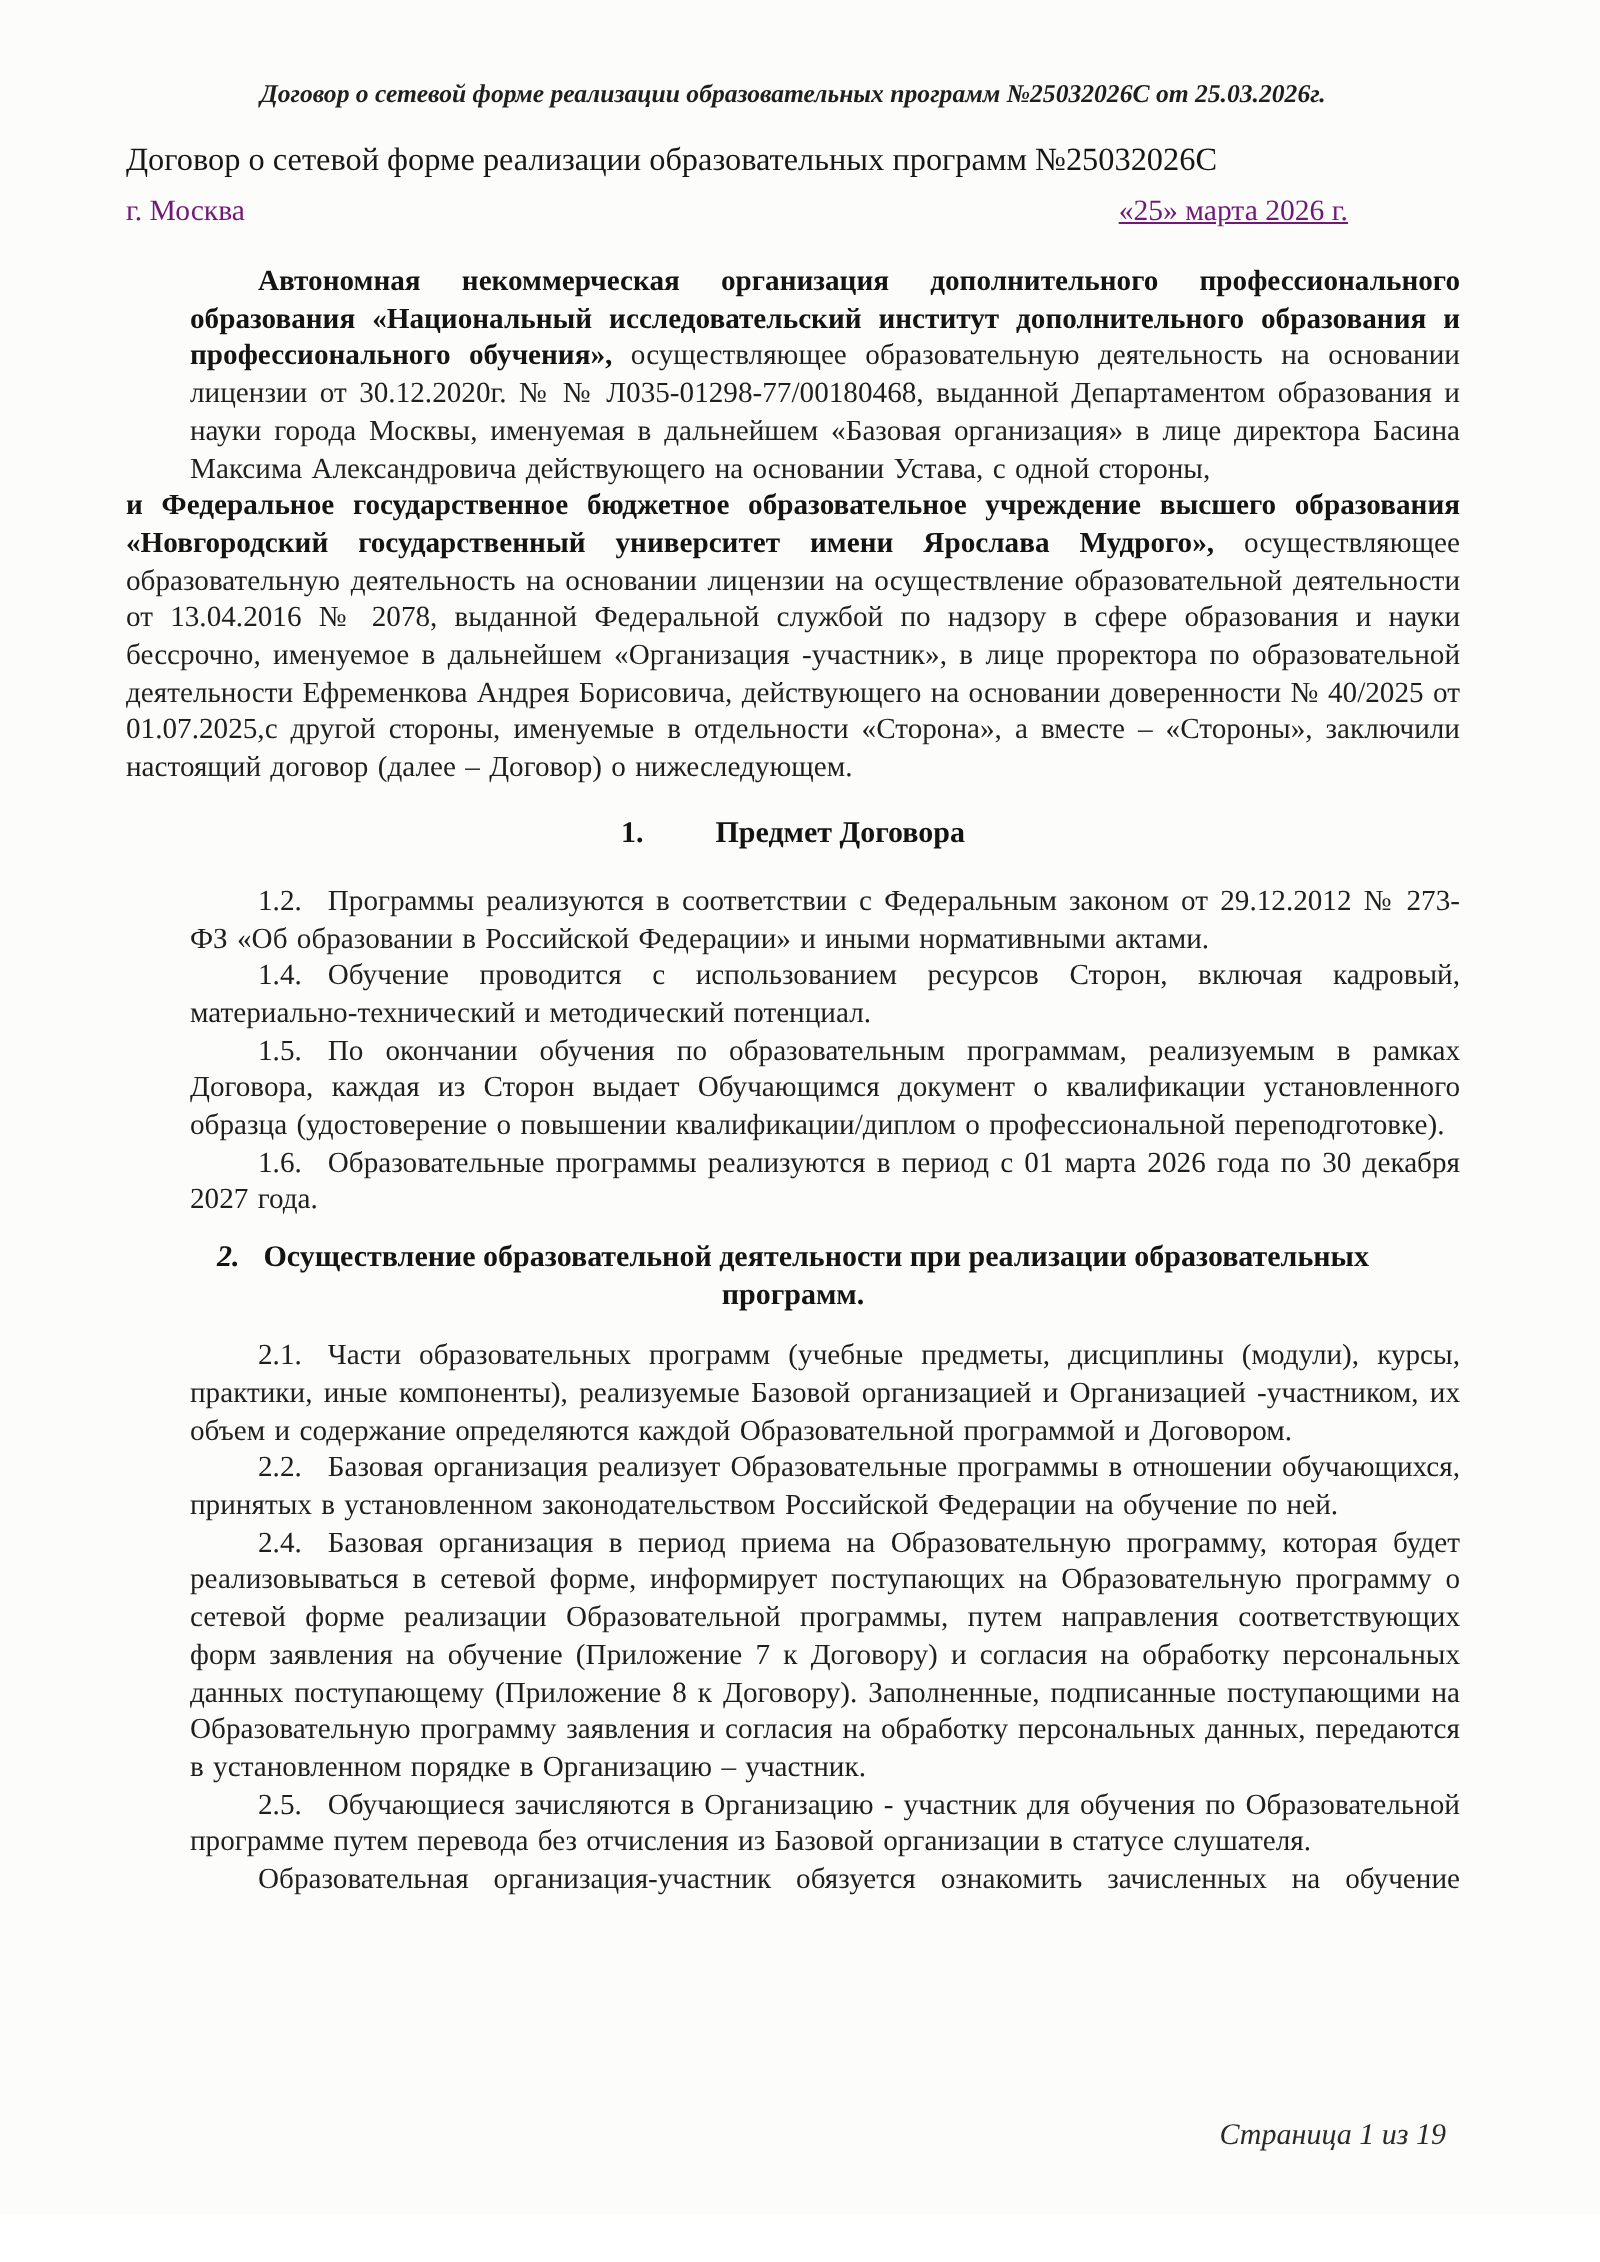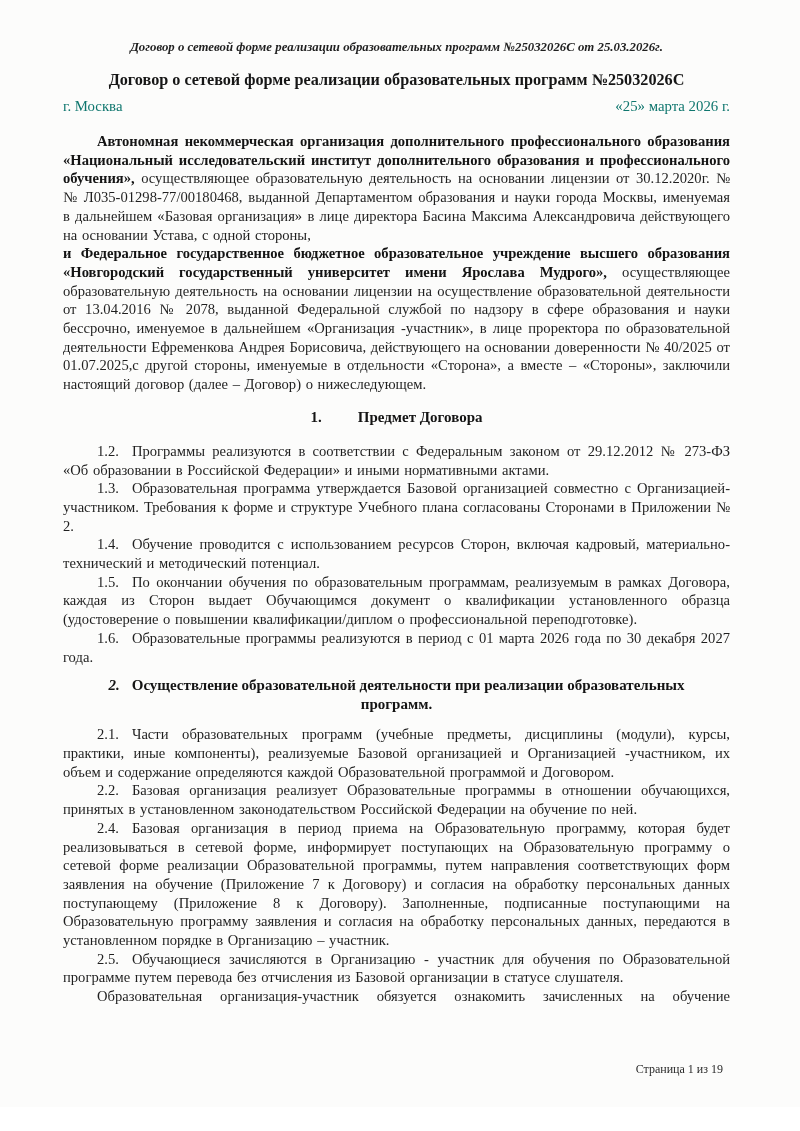--- a/index.html
+++ b/index.html
@@ -19,67 +19,69 @@
   }
   .running-header{
     font-style:italic;
     font-weight:bold;
     font-size:12.8px;
     text-align:center;
     color:#1f1f1f;
     margin-bottom:0;
   }
   .doc-title{
-    font-weight:bold;
+    font-weight:normal;
     font-size:16.2px;
     line-height:20px;
-    text-align:center;
     color:#161616;
     margin:15px 0 0 0;
   }
   .place-date{
     display:flex;
     justify-content:space-between;
     align-items:baseline;
     font-size:14.8px;
     margin-top:8px;
-    color:#0f766e;
+    color:#701a75;
   }
   .place-date .date{
+    margin-right:56px;
+    text-decoration:underline;
   }
   .para{
     font-size:14.6px;
     line-height:18.7px;
     text-align:justify;
     margin:0;
     color:#1f1f1f;
     word-spacing:1px;
   }
   .para b{color:#141414;}
   .first-para{margin-top:17px;}
-  .indent{text-indent:34px;}
+  .indent{text-indent:34px;margin-left:32px;}
   .inum{padding-right:13px;}
   .inum.wide{}
   .sec-heading{
     font-weight:bold;
     font-size:15px;
     line-height:19px;
     text-align:center;
     color:#141414;
     margin:14px 0 15px 0;
   }
   .sec-heading.second{margin:10px 40px 11px 40px;}
   .h1-gap{display:inline-block;width:36px;}
   .sec-num-italic{font-style:italic;margin-right:12px;}
   .closing{text-align-last:justify;}
   .page-footer{
     position:absolute;
     right:77px;
     bottom:30px;
-    font-size:12px;
+    font-style:italic;
+    font-size:15px;
     color:#2a2a2a;
   }
 </style>
 </head>
 <body>
 
 <div class="page">
   <div class="content">
 
     <div class="running-header">Договор о сетевой форме реализации образовательных программ №25032026С от 25.03.2026г.</div>
@@ -91,21 +93,20 @@
       <span class="date">«25» марта 2026 г.</span>
     </div>
 
     <p class="para indent first-para"><b>Автономная некоммерческая организация дополнительного профессионального образования «Национальный исследовательский институт дополнительного образования и профессионального обучения»,</b><span> осуществляющее образовательную деятельность на основании лицензии от 30.12.2020г. № № Л035-01298-77/00180468, выданной Департаментом образования и науки города Москвы, именуемая в дальнейшем «Базовая организация» в лице директора Басина Максима Александровича действующего на основании Устава, с одной стороны,</span></p>
 
     <p class="para"><b>и Федеральное государственное бюджетное образовательное учреждение высшего образования «Новгородский государственный университет имени Ярослава Мудрого»,</b><span> осуществляющее образовательную деятельность на основании лицензии на осуществление образовательной деятельности от 13.04.2016 № 2078, выданной Федеральной службой по надзору в сфере образования и науки бессрочно, именуемое в дальнейшем «Организация -участник», в лице проректора по образовательной деятельности Ефременкова Андрея Борисовича, действующего на основании доверенности № 40/2025 от 01.07.2025,с другой стороны, именуемые в отдельности «Сторона», а вместе – «Стороны», заключили настоящий договор (далее – Договор) о нижеследующем.</span></p>
 
     <div class="sec-heading"><span>1.</span><span class="h1-gap"></span><span>Предмет Договора</span></div>
 
     <p class="para indent"><span class="inum">1.2.</span><span>Программы реализуются в соответствии с Федеральным законом от 29.12.2012 № 273-ФЗ «Об образовании в Российской Федерации» и иными нормативными актами.</span></p>
-    <p class="para indent"><span class="inum">1.3.</span><span>Образовательная программа утверждается Базовой организацией совместно с Организацией-участником. Требования к форме и структуре Учебного плана согласованы Сторонами в Приложении № 2.</span></p>
     <p class="para indent"><span class="inum">1.4.</span><span>Обучение проводится с использованием ресурсов Сторон, включая кадровый, материально-технический и методический потенциал.</span></p>
     <p class="para indent"><span class="inum">1.5.</span><span>По окончании обучения по образовательным программам, реализуемым в рамках Договора, каждая из Сторон выдает Обучающимся документ о квалификации установленного образца (удостоверение о повышении квалификации/диплом о профессиональной переподготовке).</span></p>
     <p class="para indent"><span class="inum wide">1.6.</span><span>Образовательные программы реализуются в период с 01 марта 2026 года по 30 декабря 2027 года.</span></p>
 
     <div class="sec-heading second"><span class="sec-num-italic">2.</span><span>Осуществление образовательной деятельности при реализации образовательных программ.</span></div>
 
     <p class="para indent"><span class="inum">2.1.</span><span>Части образовательных программ (учебные предметы, дисциплины (модули), курсы, практики, иные компоненты), реализуемые Базовой организацией и Организацией -участником, их объем и содержание определяются каждой Образовательной программой и Договором.</span></p>
     <p class="para indent"><span class="inum">2.2.</span><span>Базовая организация реализует Образовательные программы в отношении обучающихся, принятых в установленном законодательством Российской Федерации на обучение по ней.</span></p>
     <p class="para indent"><span class="inum">2.4.</span><span>Базовая организация в период приема на Образовательную программу, которая будет реализовываться в сетевой форме, информирует поступающих на Образовательную программу о сетевой форме реализации Образовательной программы, путем направления соответствующих форм заявления на обучение (Приложение 7 к Договору) и согласия на обработку персональных данных поступающему (Приложение 8 к Договору). Заполненные, подписанные поступающими на Образовательную программу заявления и согласия на обработку персональных данных, передаются в установленном порядке в Организацию – участник.</span></p>
     <p class="para indent"><span class="inum">2.5.</span><span>Обучающиеся зачисляются в Организацию - участник для обучения по Образовательной программе путем перевода без отчисления из Базовой организации в статусе слушателя.</span></p>

